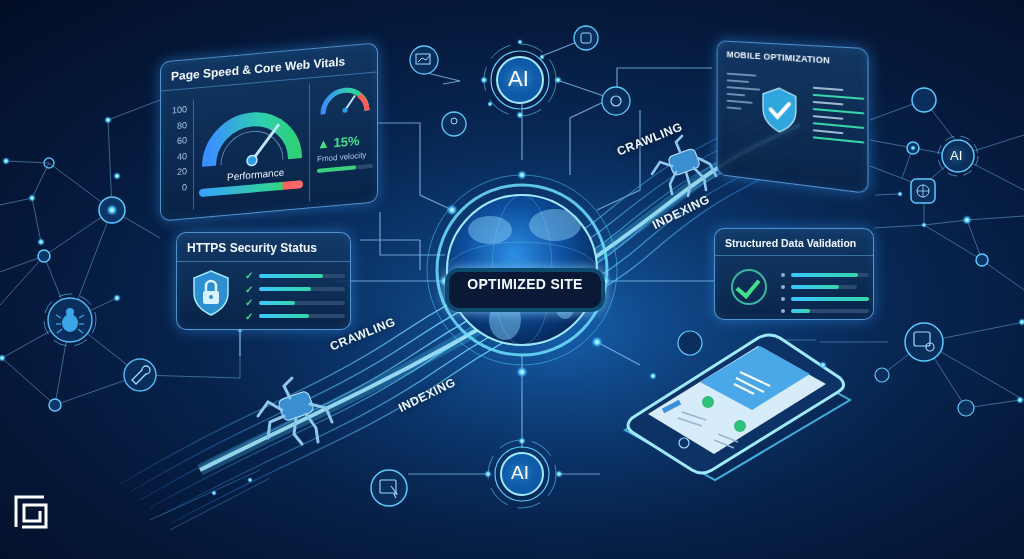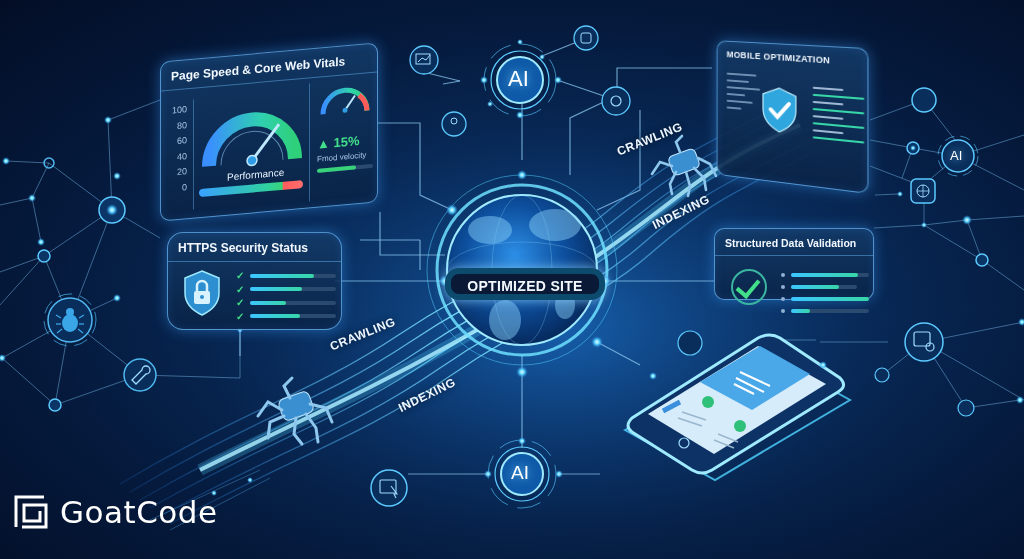--- a/index.html
+++ b/index.html
@@ -36,51 +36,51 @@
   .divider-v { position: absolute; left: 148px; top: 34px; width: 1px; height: 118px; background: rgba(110,190,255,0.4); }
   .perf-label { position: absolute; left: 66px; top: 115px; font-size: 10px; color: #e8f4ff; }
   .perf-bar { position: absolute; left: 38px; top: 130px; width: 104px; height: 8px; border-radius: 4px;
     background: linear-gradient(90deg, #3aa0ff 0%, #2fd0a0 65%, #37d27a 80%, #ff5b5b 81%, #ff6f6f 100%); }
   .delta { position: absolute; left: 156px; top: 88px; font-size: 13px; font-weight: bold; color: #42e08a; }
   .delta-sub { position: absolute; left: 156px; top: 106px; font-size: 8px; color: #a9c6e6; }
   .small-bar { position: absolute; left: 156px; top: 120px; width: 56px; height: 4px; border-radius: 2px; background: #2b4a6f; }
   .small-bar span { display: block; width: 70%; height: 100%; border-radius: 2px; background: #37d27a; }
 
   
-  #https { left: 167px; top: 232px; width: 175px; height: 98px; border-radius: 16px; }
+  #https { left: 176px; top: 232px; width: 175px; height: 98px; }
   .rows { position: absolute; left: 68px; top: 36px; width: 100px; }
   .row { display: flex; align-items: center; height: 13.5px; }
   .row .ck { color: #42e08a; font-size: 10px; width: 14px; font-weight: bold; }
   .row .track { flex: 1; height: 4px; background: #2b4a6f; border-radius: 2px; }
   .row .fill { height: 100%; border-radius: 2px; background: linear-gradient(90deg, #3cc6ff, #37d6a8); }
 
   
   #mobilepanel { left: 712px; top: 44px; width: 155px; height: 140px; transform: perspective(400px) rotateY(-12deg) skewY(5deg); }
   #mobilepanel .panel-title { font-size: 9px; border-bottom: none; letter-spacing: 0.3px; }
   .mp-lines { position: absolute; left: 100px; top: 40px; width: 50px; }
   .mp-lines div { height: 2px; margin-bottom: 5px; background: #37d6a8; border-radius: 1px; }
   .mp-lines div:nth-child(odd) { background: #9fb8d4; width: 60%; }
   .mp-left { position: absolute; left: 10px; top: 32px; width: 40px; }
   .mp-left div { height: 2px; margin-bottom: 5px; background: #6d8fb3; border-radius: 1px; }
 
   
-  #structured { left: 714px; top: 228px; width: 160px; height: 72px; }
+  #structured { left: 714px; top: 228px; width: 160px; height: 92px; }
   #structured .panel-title { font-size: 10.5px; }
   .sd-check { position: absolute; left: 16px; top: 40px; width: 36px; height: 36px; border-radius: 50%; border: 2px solid #3bb4a0; }
   .sd-check::after { content: ""; position: absolute; left: 8px; top: 4px; width: 10px; height: 18px; border-right: 4px solid #42e08a; border-bottom: 4px solid #42e08a; transform: rotate(40deg); }
   .sd-rows { position: absolute; left: 66px; top: 40px; width: 88px; }
   .sd-row { display: flex; align-items: center; height: 12px; }
   .sd-row .dot { width: 4px; height: 4px; border-radius: 50%; background: #8fb0d2; margin-right: 6px; }
   .sd-row .track { flex: 1; height: 4px; background: #2b4a6f; border-radius: 2px; }
   .sd-row .fill { height: 100%; border-radius: 2px; background: linear-gradient(90deg, #3cc6ff, #37d6a8); }
 
   
   #globe-label {
-    position: absolute; left: 445px; top: 268px; width: 160px; height: 32px;
-    border-radius: 14px; background: #0a1a36; border: 6px solid #0c4a6e;
+    position: absolute; left: 445px; top: 268px; width: 160px; height: 44px;
+    border-radius: 14px; background: #0a1a36; border: 4px solid #0c4a6e;
     box-shadow: 0 0 12px rgba(140,210,255,0.8);
     color: #f4f9ff; font-weight: bold; font-size: 14px; text-align: center; line-height: 24px;
     letter-spacing: 0.3px;
   }
 
   .tag { position: absolute; color: #eef6ff; font-weight: bold; font-size: 12px; letter-spacing: 0.5px; text-shadow: 0 0 6px rgba(0,0,0,0.6); white-space: nowrap; }
   #t-crawl1 { left: 615px; top: 132px; transform: rotate(-22deg); }
   #t-index1 { left: 650px; top: 205px; transform: rotate(-26deg); }
   #t-crawl2 { left: 328px; top: 327px; transform: rotate(-22deg); }
   #t-index2 { left: 396px; top: 388px; transform: rotate(-26deg); }
@@ -520,16 +520,15 @@
   <div id="t-index1" class="tag">INDEXING</div>
   <div id="t-crawl2" class="tag">CRAWLING</div>
   <div id="t-index2" class="tag">INDEXING</div>
 
 
   <div id="logo">
     <svg id="logo-mark" width="38" height="38" viewBox="0 0 38 38">
       <path d="M4 34 V4 H32" fill="none" stroke="#ffffff" stroke-width="3"></path>
       <path d="M10 34 H34 V12 H12 V28 H28 V18" fill="none" stroke="#ffffff" stroke-width="3"></path>
     </svg>
-    <span id="logo-text">GoatCode</span>
   </div>
 
 </div>
 
 </body></html>

